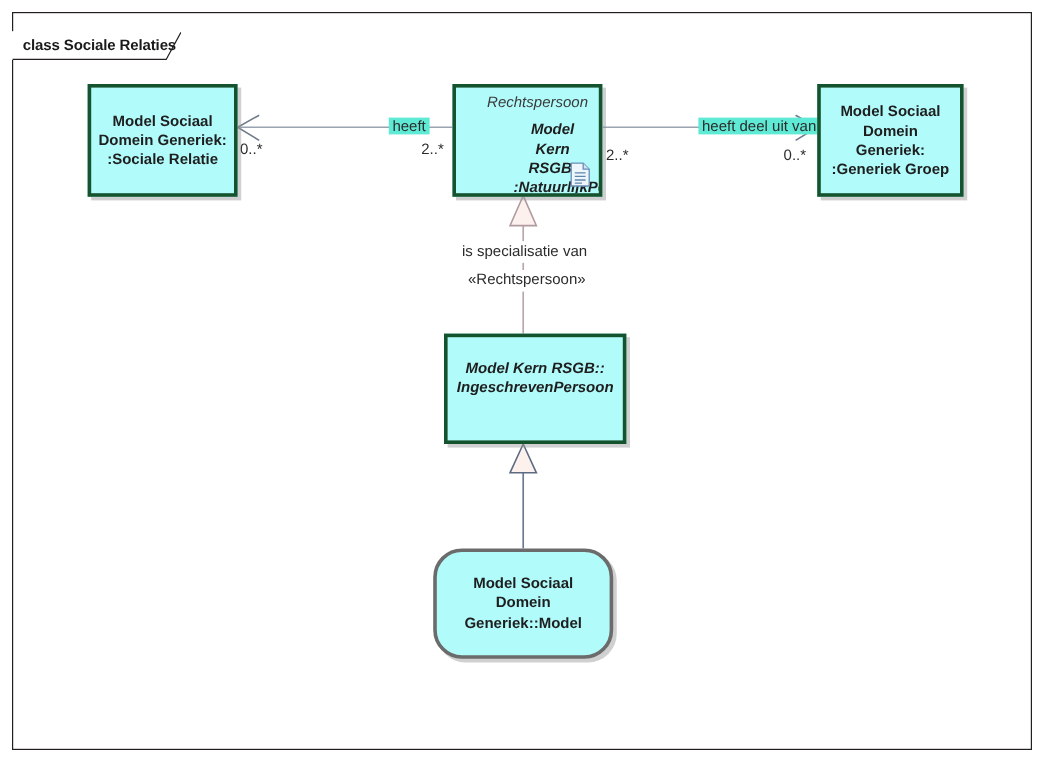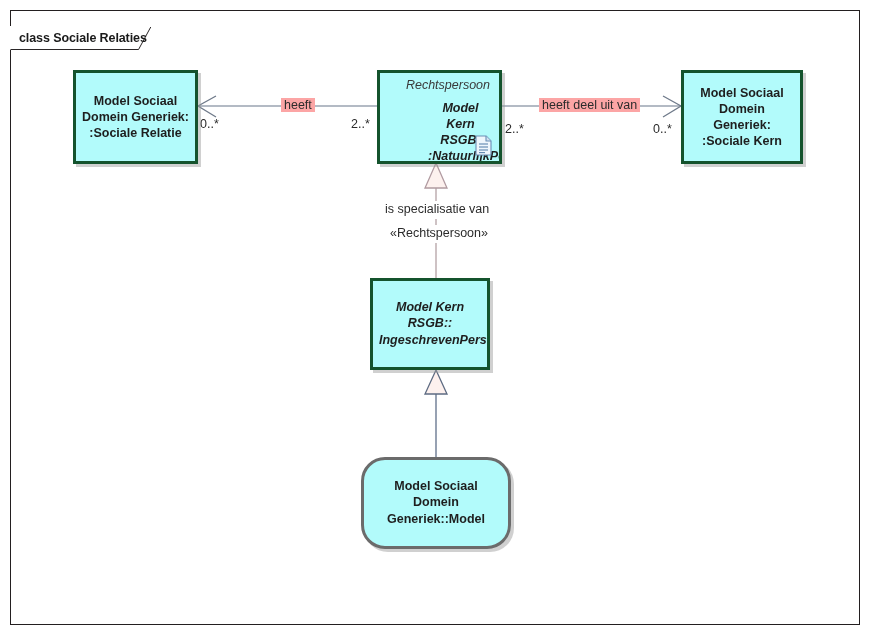--- a/index.html
+++ b/index.html
@@ -124,24 +124,25 @@
     width: 878px;
     height: 642px;
     pointer-events: none;
   }
 
   
   .edge-label {
     position: absolute;
     font-size: 12.5px;
     color: #2b2b2b;
-    background: #fca5a5;
+    background: #5eead4;
     white-space: nowrap;
     padding: 0 3px;
     line-height: 1.15;
+    margin-left: 43px;
   }
   .mult {
     position: absolute;
     font-size: 12.5px;
     color: #2b2b2b;
     white-space: nowrap;
     line-height: 1.15;
     background: transparent;
   }
   .gen-label {
@@ -228,26 +229,26 @@
       <line x1="4" y1="15" x2="13" y2="15" stroke="#5d86ae" stroke-width="1.1"></line>
       <line x1="4" y1="17.6" x2="10" y2="17.6" stroke="#5d86ae" stroke-width="1.1"></line>
     </svg>
   </div>
 
   <div class="cls" style="left:681px; top:70px; width:122px; height:94px;">
     <div class="name-center">
       <div class="cls-name bold">
         <div>Model Sociaal</div>
         <div>Domein Generiek:</div>
-        <div>:Sociale Kern</div>
+        <div>:Generiek Groep</div>
       </div>
     </div>
   </div>
 
-  <div class="cls" style="left:370px; top:278px; width:120px; height:92px;">
+  <div class="cls" style="left:370px; top:278px; width:152px; height:92px;">
     <div class="cls-name bold italic name-top">
       <div>Model Kern RSGB::</div>
       <div>IngeschrevenPersoon</div>
     </div>
   </div>
 
   <div class="cls dark-border" style="left:361px; top:457px; width:150px; height:92px;">
     <div class="cls-name bold name-top">
       <div>Model Sociaal Domein</div>
       <div>Generiek::Model</div>

